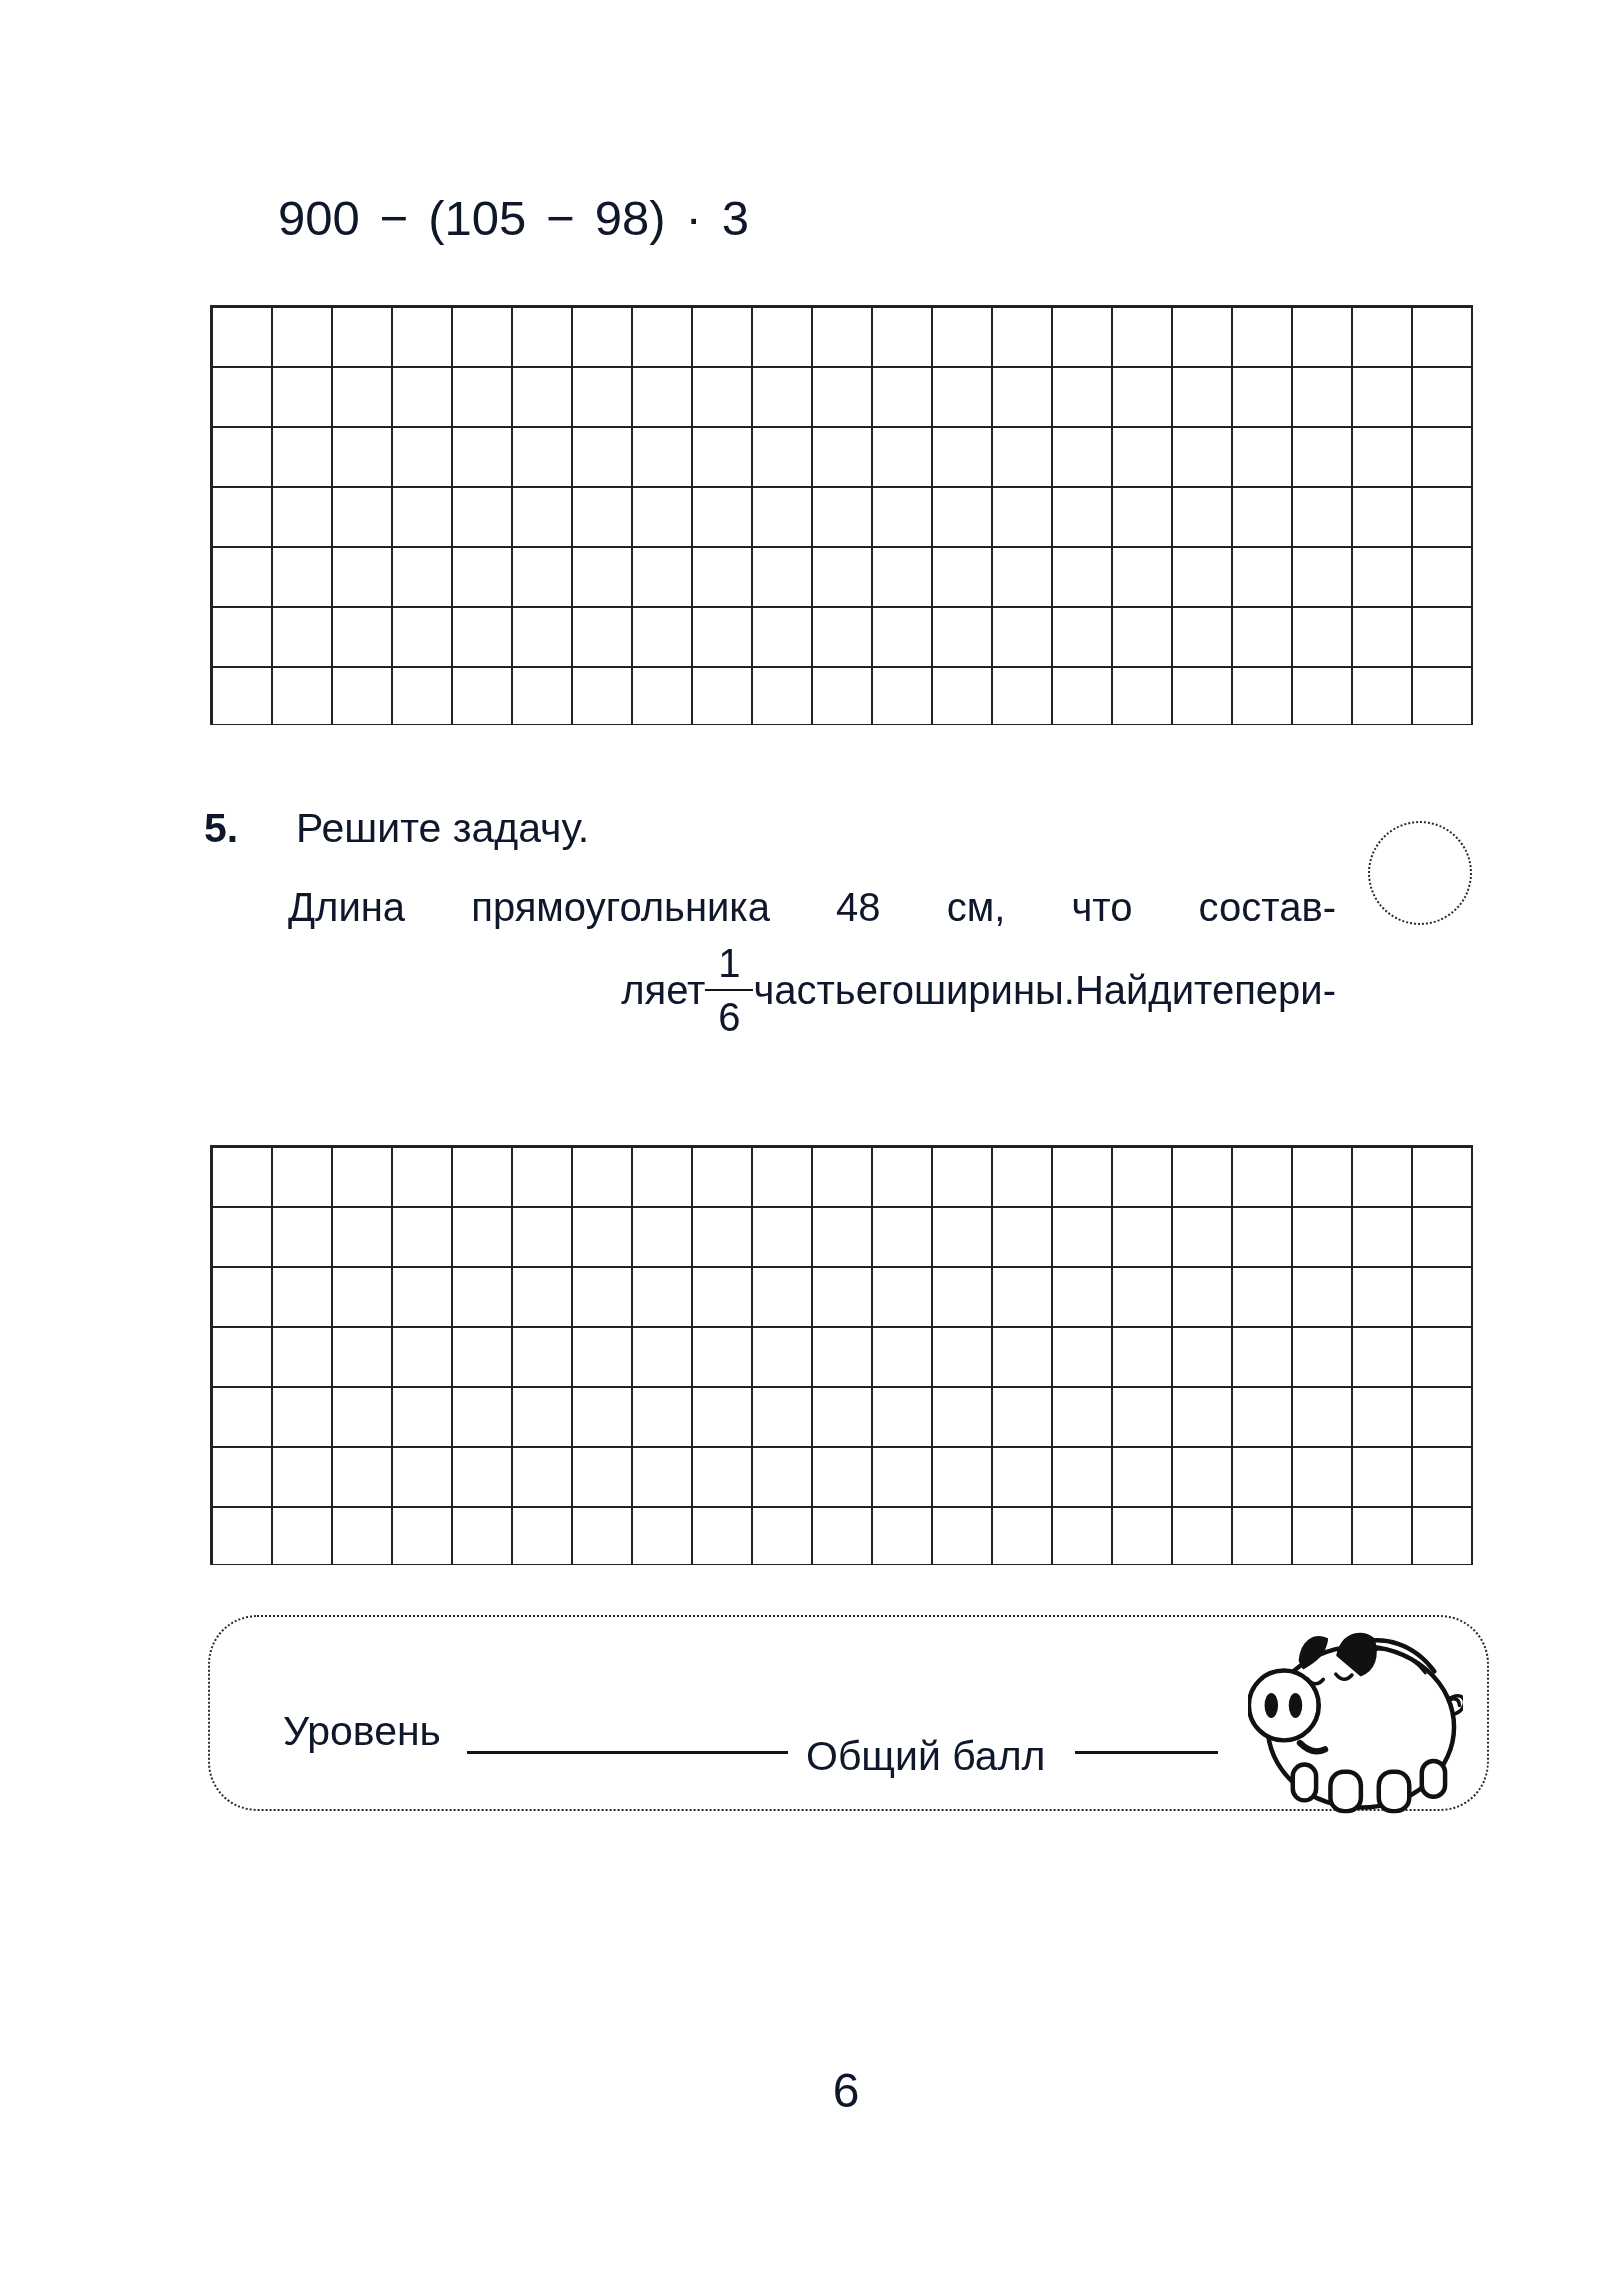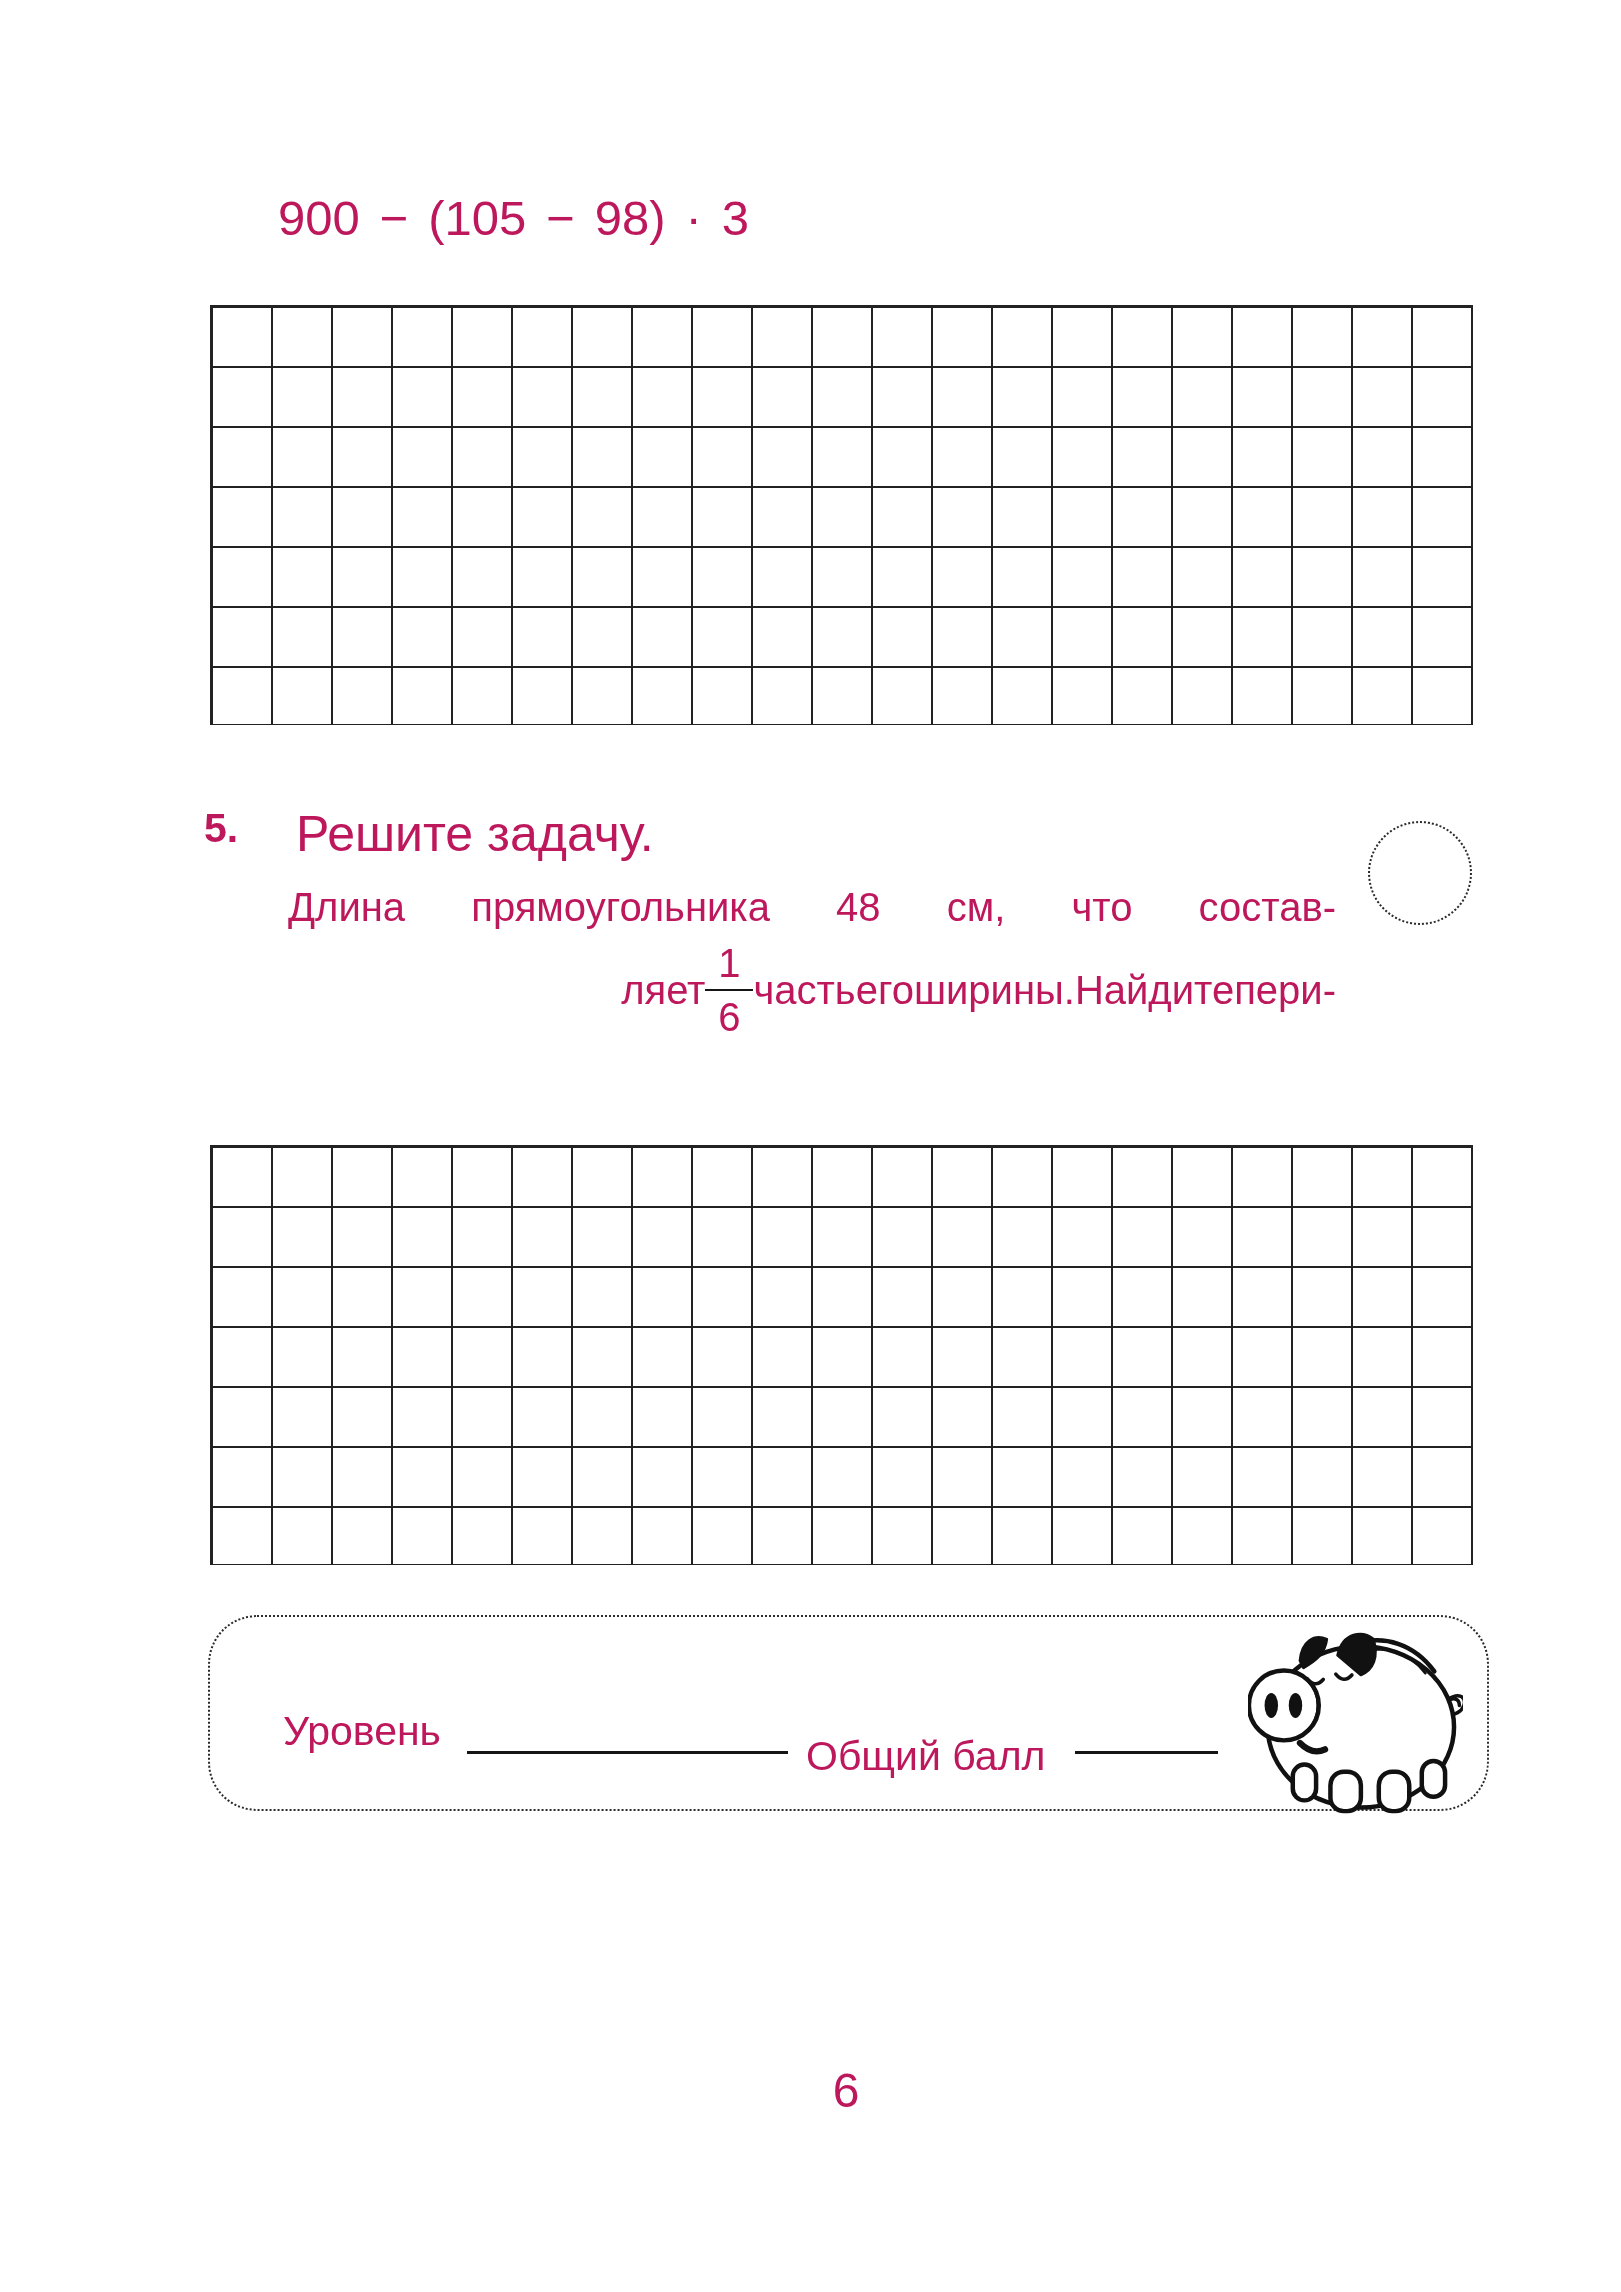--- a/index.html
+++ b/index.html
@@ -1,21 +1,21 @@
 <!DOCTYPE html>
 <html style="font-size:14.3px"><head>
 <meta charset="utf-8">
 <style>
   html,body{margin:0;padding:0;background:#ffffff;}
   .page{
     position:relative;
     width:1621px;height:2293px;
     background:#ffffff;
     font-family:"Liberation Sans",sans-serif;
-    color:#be185d;
+    color:#0f172a;
     overflow:hidden;
   }
   
   .expr{
     position:absolute;top:194px;
     font-size:49px;line-height:1;
     word-spacing:6.3px;
     white-space:nowrap;
   }
   .expr.left{left:278px;}
@@ -35,21 +35,21 @@
   .grid.top{top:305px;}
   .grid.bottom{top:1145px;}
 
   
   .task-number{
     position:absolute;left:204px;top:804px;
     font-size:41px;font-weight:bold;line-height:1.2;
   }
   .task-title{
     position:absolute;left:296px;top:804px;
-    font-size:50px;line-height:1.2;
+    font-size:41px;line-height:1.2;
   }
 
   
   .grade-circle{
     position:absolute;left:1368px;top:821px;
     width:104px;height:104px;
     border:2.7px dotted #2a2a2a;
     border-radius:50%;
     box-sizing:border-box;
   }

